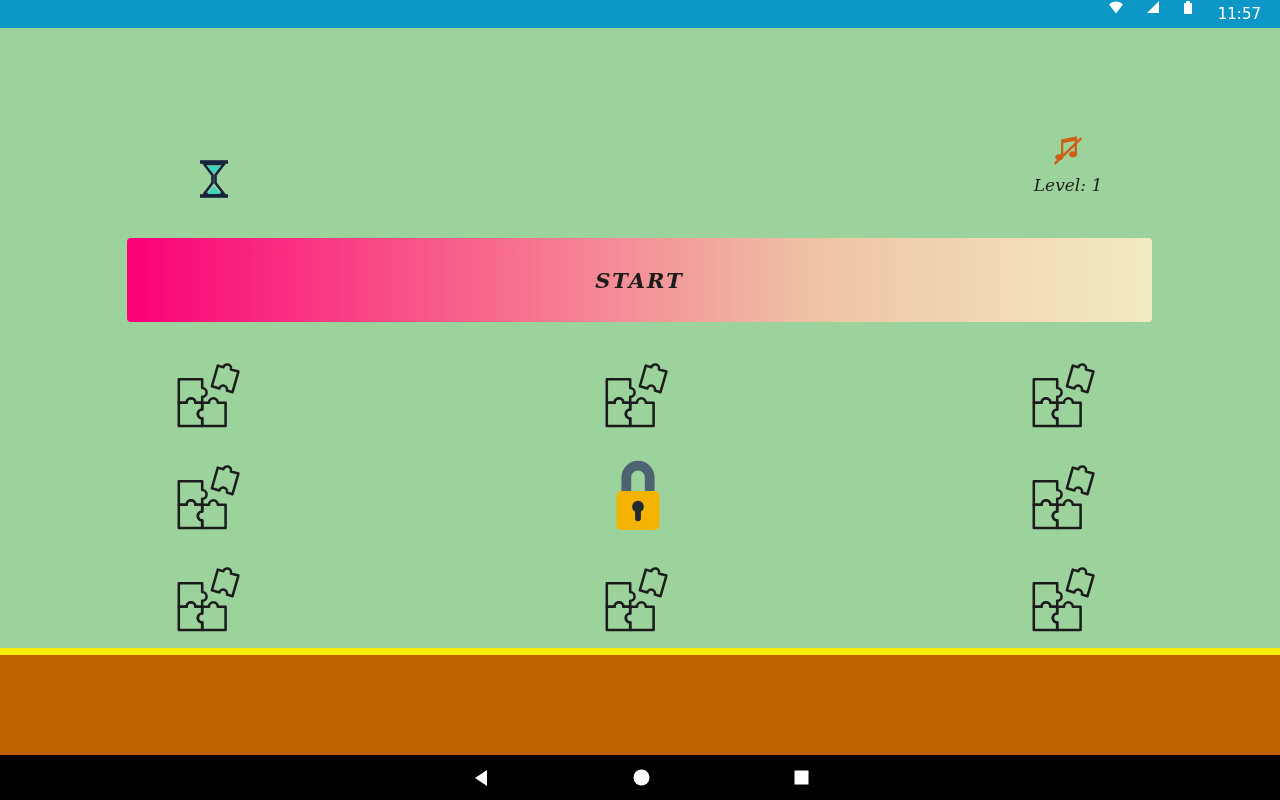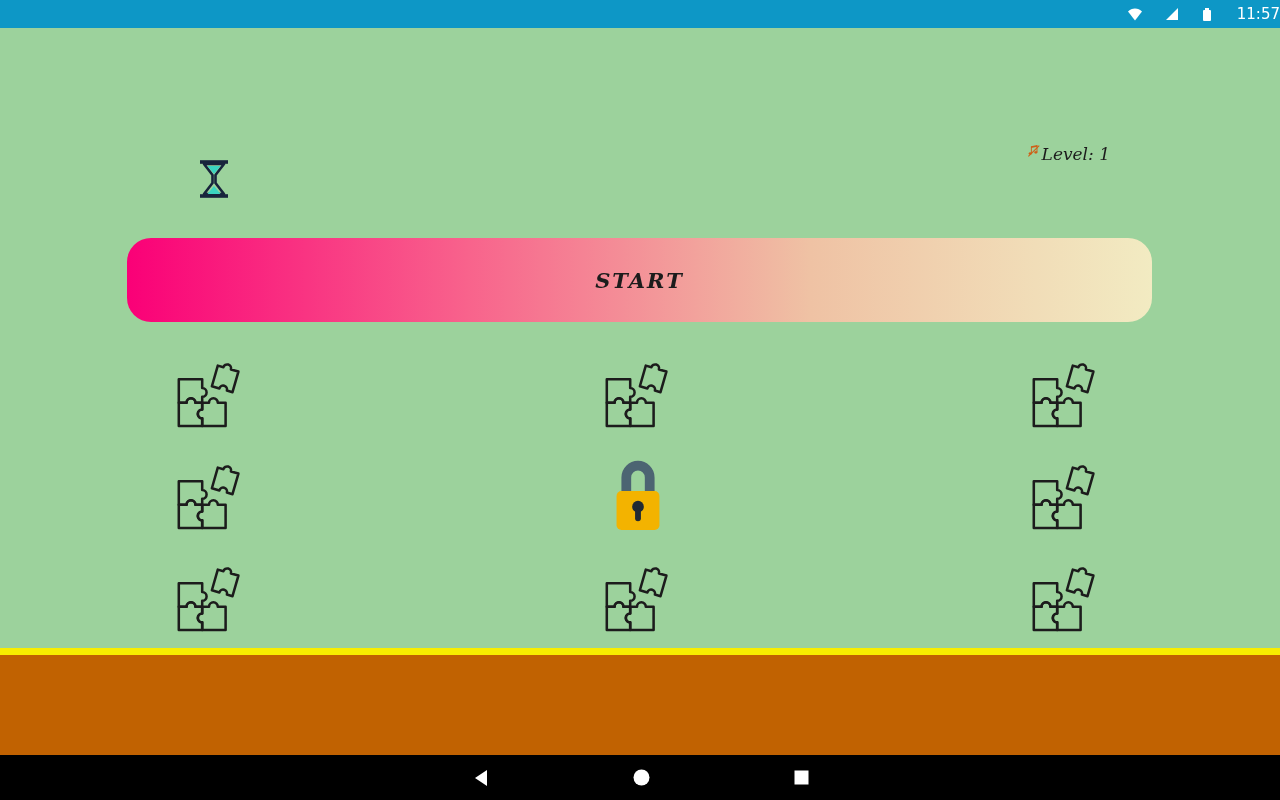--- a/index.html
+++ b/index.html
@@ -13,22 +13,22 @@
     position: relative;
     width: 1280px; height: 800px;
     background: var(--background);
   }
 
   
   .status-bar {
     position: absolute; top: 0; left: 0; right: 0;
     height: 28px;
     background: var(--status-bar-bg);
-    display: flex; align-items: center; justify-content: flex-end;
-    padding-right: 0; box-sizing: border-box;
+    display: flex; align-items: flex-start; justify-content: flex-end;
+    padding-right: 19px; box-sizing: border-box;
     gap: 22px;
   }
   .status-bar svg { display: block; }
   .status-time {
     color: #fff; font-size: 15px; line-height: 28px; margin-left: 2px;
   }
 
   
   .app-area {
     position: absolute; top: 28px; left: 0; right: 0; bottom: 152px;
@@ -46,34 +46,34 @@
     background-image: linear-gradient(90deg, var(--title-gradient));
     -webkit-background-clip: text; background-clip: text;
     color: transparent;
   }
 
   .hourglass-wrap { position: absolute; left: 194px; top: 128px; width: 40px; height: 46px; }
   .hourglass-wrap svg { width: 40px; height: 46px; }
 
   .sound-wrap {
     position: absolute; left: 1026px; top: 104px; width: 84px;
-    display: flex; flex-direction: row; align-items: center;
+    display: flex; flex-direction: column; align-items: center;
   }
   .sound-wrap svg { width: 38px; height: 38px; }
   .level-label {
     margin-top: 5px;
     font-family: "DejaVu Serif", serif; font-style: italic;
     font-size: 17px; color: var(--text-dark); white-space: nowrap;
   }
 
   .start-btn {
     position: absolute; left: 127px; top: 210px;
     width: 1025px; height: 84px;
     border: none; outline: none; cursor: pointer;
-    border-radius: 24px;
+    border-radius: 4px;
     background: linear-gradient(90deg, var(--start-gradient));
     display: flex; align-items: center; justify-content: center;
   }
   .start-btn span {
     font-family: "DejaVu Serif", serif; font-style: italic; font-weight: bold;
     font-size: 21px; letter-spacing: 2px; color: var(--text-dark);
   }
 
   .level-grid {
     position: absolute; left: 140px; top: 312px; width: 995px; height: 308px;

